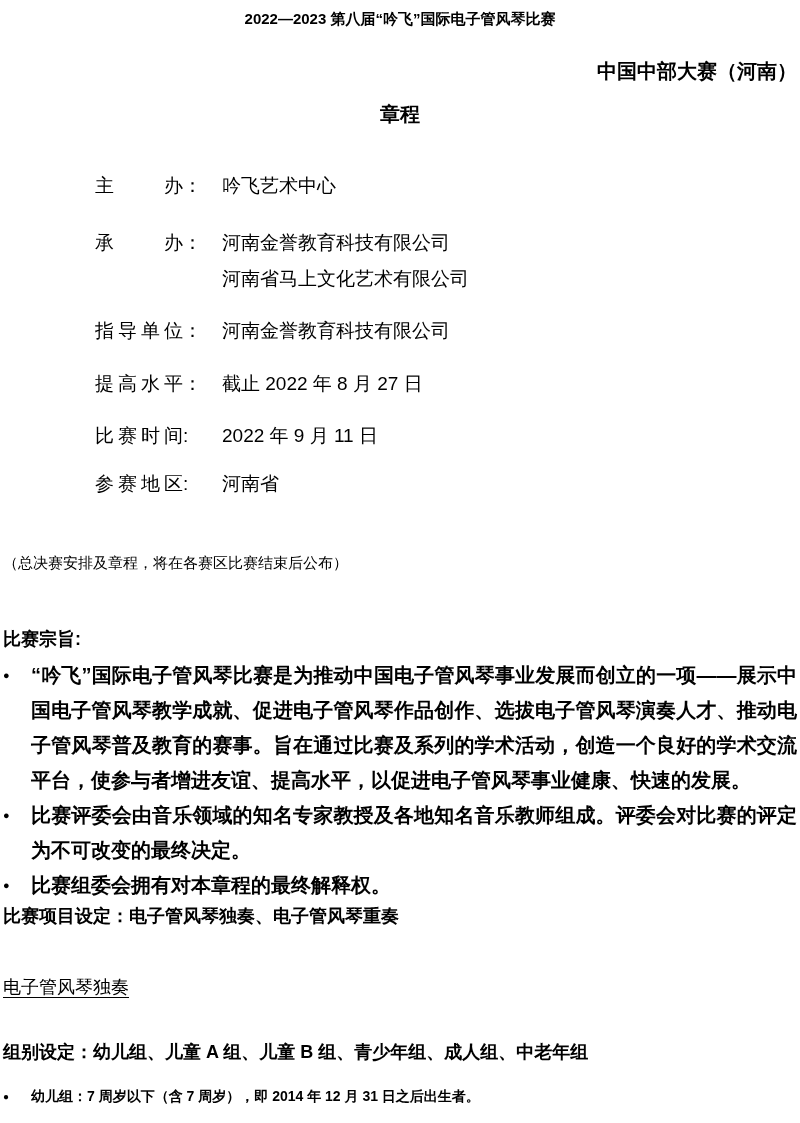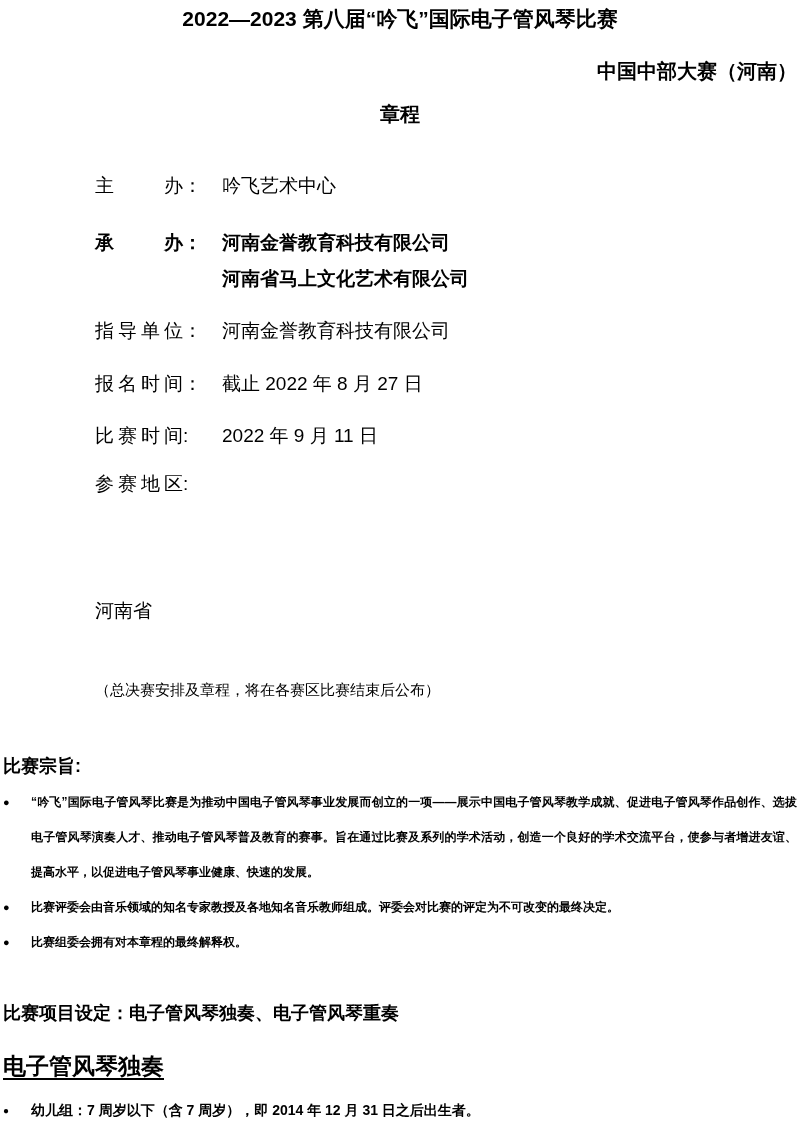--- a/index.html
+++ b/index.html
@@ -14,21 +14,21 @@
     color: #000000;
     font-family: "Liberation Sans", "DejaVu Sans", sans-serif;
   }
   .doc {
     width: 794px;
     padding: 0 3px 0 3px;
   }
 
   
   .title-block { text-align: center; font-weight: 700; }
-  .t1 { padding-top: 6px; font-size: 21px; line-height: 26px; }
+  .t1 { padding-top: 6px; font-size: 15px; line-height: 26px; }
   .t2 { margin-top: 26px; font-size: 20px; line-height: 26px; text-align: right; }
   .t3 { margin-top: 17px; font-size: 20px; line-height: 26px; }
 
   
   .info {
     margin-top: 48px;
     margin-left: 92px;
     font-size: 19px;
     font-weight: 400;
   }
@@ -36,64 +36,63 @@
   .lwrap { flex: 0 0 127px; display: flex; }
   .ilabel {
     display: inline-block;
     width: 88px;
     text-align: justify;
     text-align-last: justify;
   }
   .icolon { flex: 0 0 auto; }
   .ival { flex: 1; }
   .ival .vline2 { margin-top: 15px; }
-  .m36 { margin-top: 36px; font-weight: bold; }
+  .m36 { margin-top: 36px; }
   .m31 { margin-top: 31px; }
   .m32 { margin-top: 32px; }
-  .m27 { margin-top: 27px; flex-direction: column; }
+  .m27 { margin-top: 27px; }
 
   .note {
     margin-top: 58px;
-    margin-left: 92px;
     font-size: 15px;
     line-height: 21px;
     font-weight: 400;
   }
 
   
   .sec-heading {
     font-size: 18px;
     font-weight: 700;
     line-height: 26px;
   }
   .purpose-h { margin-top: 53px; }
-  .events-h  { margin-top: 40px; }
+  .events-h  { }
   .sub-heading {
-    margin-top: 27px;
-    font-size: 23px;
-    font-weight: 700;
+    margin-top: 45px;
+    font-size: 18px;
+    font-weight: 400;
     line-height: 26px;
     text-decoration: underline;
     text-underline-offset: 4px;
   }
   .groups-h  { margin-top: 39px; }
 
   
   .blist { margin-top: 6px; }
   .bitem { display: flex; }
   .bullet {
     flex: 0 0 28px;
     font-size: 11px;
   }
   .btext {
     flex: 1;
     text-align: justify;
   }
   .purpose-list .bitem { line-height: 35px; }
-  .purpose-list .btext { font-size: 12px; font-weight: 700; }
+  .purpose-list .btext { font-size: 20px; font-weight: 700; }
   .purpose-list .bullet { line-height: 35px; }
 
   .groups-list { margin-top: 15px; }
   .groups-list .bitem { line-height: 33px; }
   .groups-list .btext { font-size: 14px; font-weight: 700; }
   .groups-list .bullet { line-height: 33px; font-size: 10px; }
 </style>
 </head>
 <body>
 
@@ -133,21 +132,21 @@
         <span class="ilabel">指导单位</span>
           <span class="icolon">：</span>
       </div>
       <div class="ival">
         <div>河南金誉教育科技有限公司</div>
       </div>
     </div>
 
     <div class="irow m32">
       <div class="lwrap">
-        <span class="ilabel">报名时间</span>
+        <span class="ilabel">提高水平</span>
           <span class="icolon">：</span>
       </div>
       <div class="ival">
         <div>截止 2022 年 8 月 27 日</div>
       </div>
     </div>
 
     <div class="irow m31">
       <div class="lwrap">
         <span class="ilabel">比赛时间</span>
@@ -184,20 +183,21 @@
     </div>
     <div class="bitem">
       <span class="bullet">●</span>
       <div class="btext">比赛组委会拥有对本章程的最终解释权。</div>
     </div>
   </div>
 
   <div class="sec-heading events-h">比赛项目设定：电子管风琴独奏、电子管风琴重奏</div>
   <div class="sub-heading">电子管风琴独奏</div>
 
+  <div class="sec-heading groups-h">组别设定：幼儿组、儿童 A 组、儿童 B 组、青少年组、成人组、中老年组</div>
   <div class="blist groups-list">
     <div class="bitem">
       <span class="bullet">●</span>
       <div class="btext">幼儿组：7 周岁以下（含 7 周岁），即 2014 年 12 月 31 日之后出生者。</div>
     </div>
 
   </div>
 
 </div>
 

